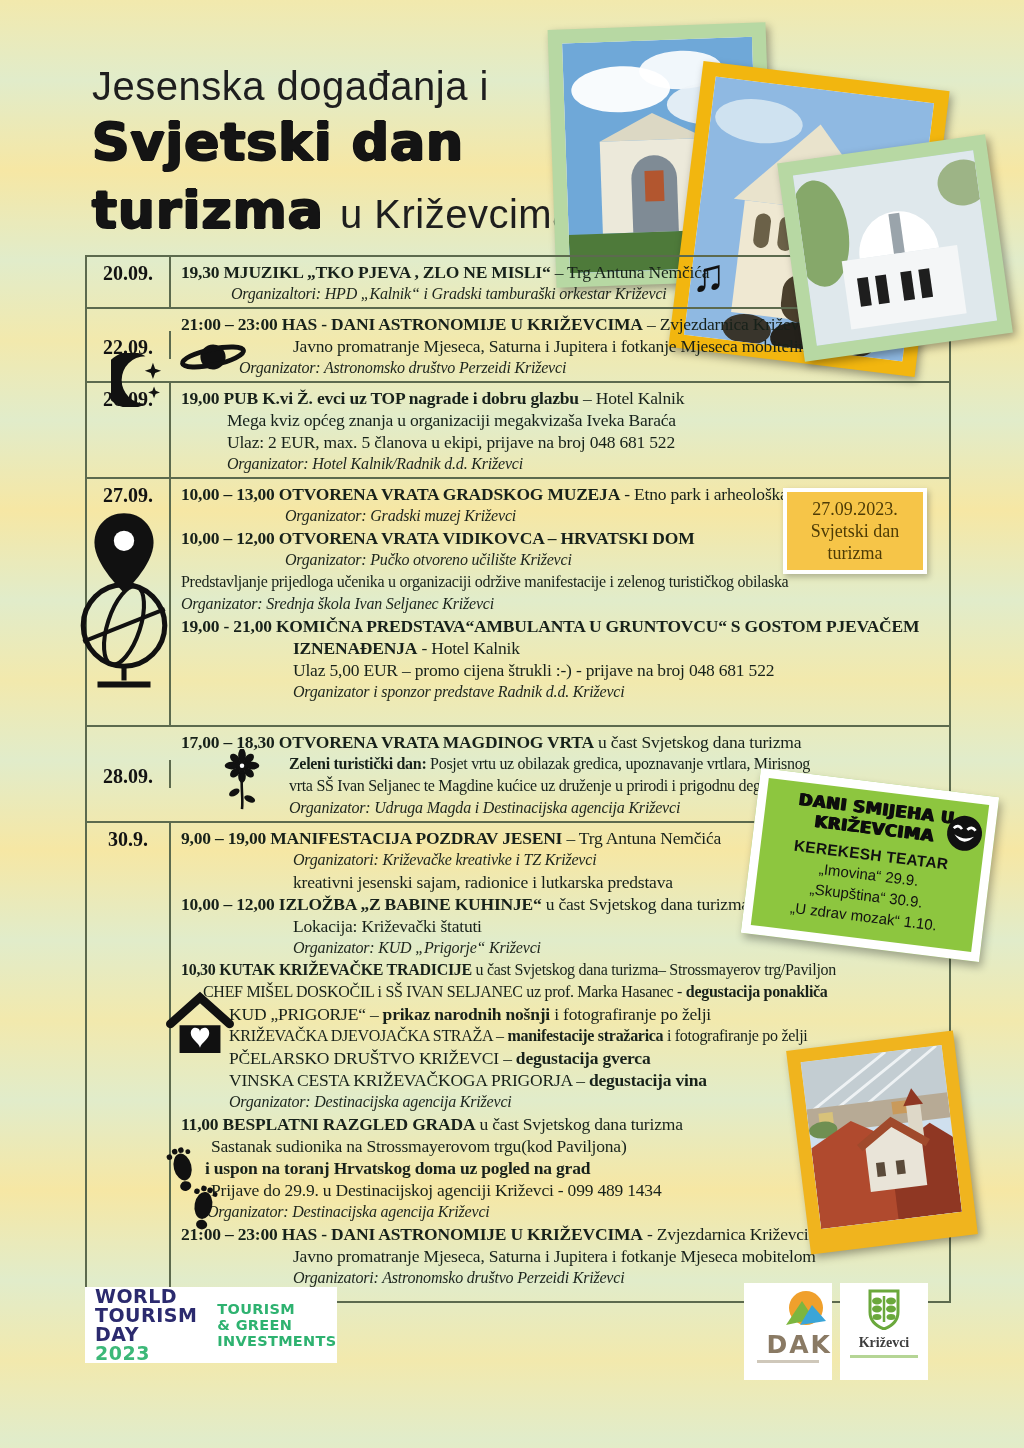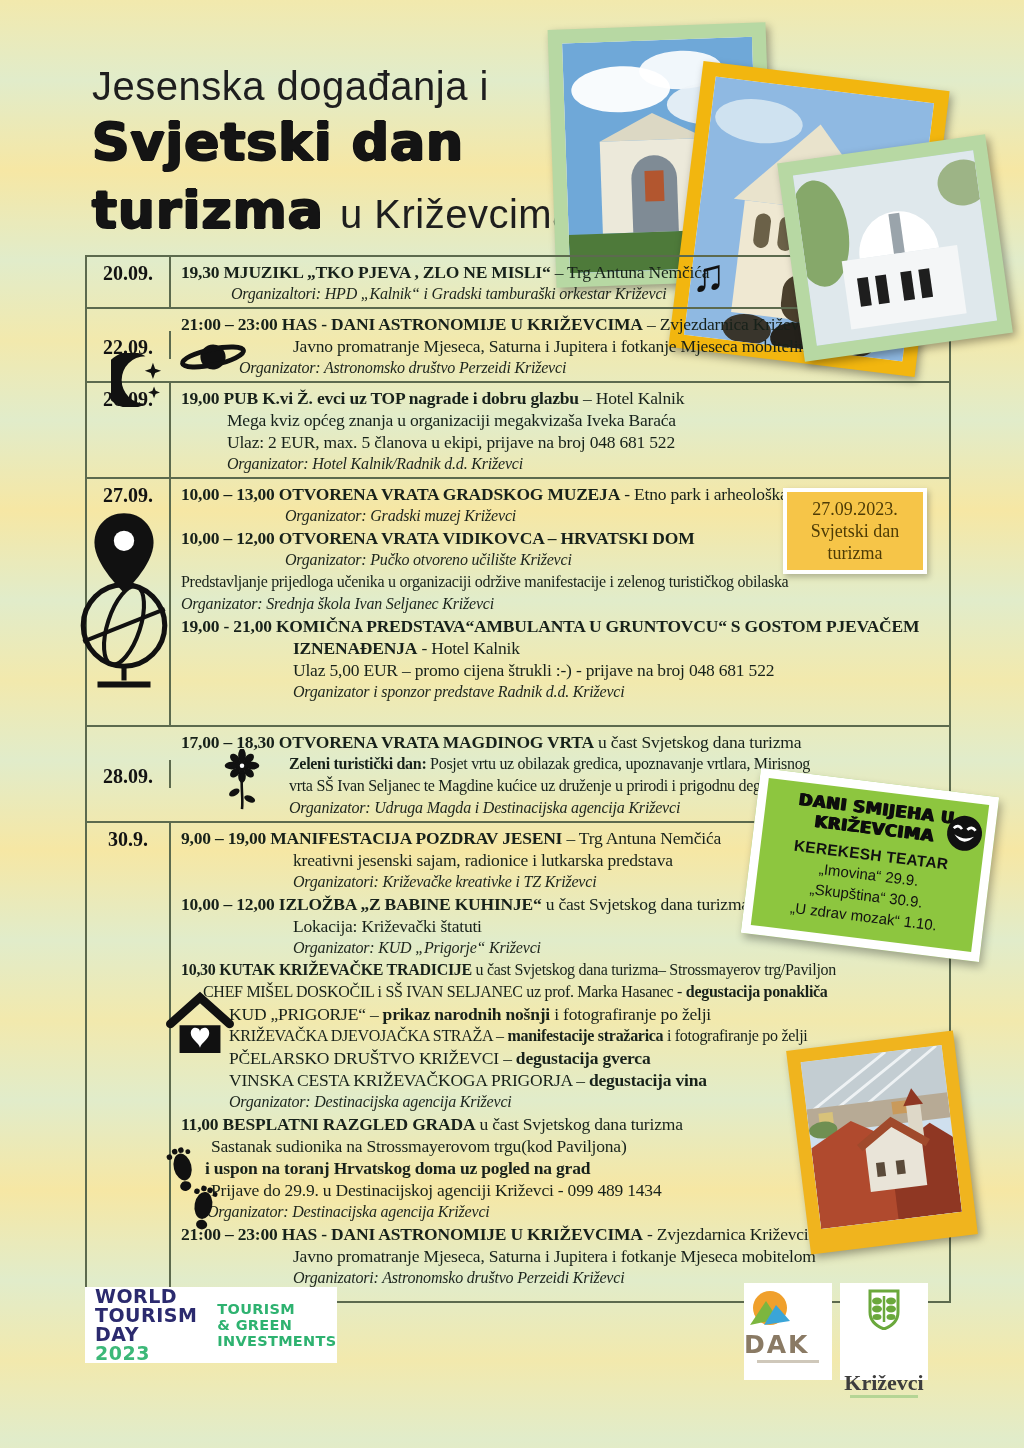--- a/index.html
+++ b/index.html
@@ -50,24 +50,24 @@
   .smijeh-emoji svg{width:100%;height:100%;}
   .smijeh-sub{font-size:15.5px;font-weight:bold;color:#111;margin-top:7px;letter-spacing:.3px;}
   .smijeh-item{font-size:15px;line-height:21px;color:#111;font-weight:500;}
   
   .logo-card{position:absolute;background:#fff;z-index:4;}
   #wtd-logo{left:85px;top:1287px;width:252px;height:76px;display:flex;align-items:center;padding:4px 10px;box-sizing:border-box;}
   .wtd-left{font-family:"DejaVu Sans",sans-serif;font-weight:800;color:#2b2a6e;font-size:19px;line-height:19px;letter-spacing:.5px;}
   .wtd-left .yr{color:#3cb878;}
   .wtd-div{width:2px;height:56px;background:#cfcfcf;margin:0 10px;}
   .wtd-right{font-family:"DejaVu Sans",sans-serif;font-weight:800;color:#2eb270;font-size:14.5px;line-height:16px;letter-spacing:.3px;}
-  #dak-logo{left:744px;top:1283px;width:88px;height:97px;text-align:left;padding-top:6px;box-sizing:border-box;}
+  #dak-logo{left:744px;top:1283px;width:88px;height:97px;text-align:right;padding-top:6px;box-sizing:border-box;}
   .dak-text{font-family:"DejaVu Sans",sans-serif;font-size:25px;font-weight:bold;color:#8a7a64;letter-spacing:2px;line-height:24px;}
   #kz-logo{left:840px;top:1283px;width:88px;height:97px;text-align:center;padding-top:5px;box-sizing:border-box;}
-  .kz-text{font-family:"Liberation Serif",serif;font-size:22px;font-weight:bold;color:#3d3d3d;line-height:18px;margin-top:40px;}
+  .kz-text{font-family:"Liberation Serif",serif;font-size:14px;font-weight:bold;color:#3d3d3d;line-height:18px;}
   .microbar{height:3px;background:#cfc8ba;width:70%;margin:3px auto 0;}
   .microbar.green{background:#b5d595;width:78%;}
 </style>
 </head>
 <body>
 
 <div id="page">
 
   <div class="title1">Jesenska događanja i</div>
   <div class="title2 fat">Svjetski dan</div>
@@ -216,22 +216,22 @@
               <ellipse cx="23" cy="68" rx="9" ry="5" transform="rotate(-30 23 68)" fill="#111"></ellipse>
               <ellipse cx="47" cy="78" rx="9" ry="5" transform="rotate(25 47 78)" fill="#111"></ellipse>
             </svg>
           </div>
         </div>
       </div>
       <div class="row" style="min-height: 478px;">
         <div class="datecell"><span>30.9.</span></div>
         <div class="contentcell">
           <div class="line"><span class="b">9,00 – 19,00   MANIFESTACIJA POZDRAV JESENI</span><span>  – Trg Antuna Nemčića</span></div>
+          <div class="line org" style="padding-left: 112px;"><span>Organizatori: Križevačke kreativke i TZ Križevci</span></div>
           <div class="line" style="padding-left: 112px;"><span>kreativni jesenski sajam, radionice i lutkarska predstava</span></div>
-          <div class="line org" style="padding-left: 112px;"><span>Organizatori: Križevačke kreativke i TZ Križevci</span></div>
           <div class="line"><span class="b">10,00 – 12,00  IZLOŽBA  „Z BABINE KUHINJE“</span><span> u čast Svjetskog dana turizma</span></div>
           <div class="line" style="padding-left: 112px;"><span>Lokacija: Križevački štatuti</span></div>
           <div class="line org" style="padding-left: 112px;"><span>Organizator: KUD „Prigorje“ Križevci</span></div>
           <div class="line sm"><span class="b">10,30   KUTAK KRIŽEVAČKE TRADICIJE</span><span> u čast Svjetskog dana turizma– Strossmayerov trg/Paviljon</span></div>
           <div class="line sm" style="padding-left: 22px;"><span>CHEF MIŠEL DOSKOČIL i SŠ IVAN SELJANEC uz prof. Marka Hasanec - </span><span class="b">degustacija ponakliča</span></div>
           <div class="line" style="padding-left: 48px;"><span>KUD „PRIGORJE“ – </span><span class="b">prikaz narodnih nošnji</span><span> i fotografiranje po želji</span></div>
           <div class="line sm" style="padding-left: 48px;"><span>KRIŽEVAČKA DJEVOJAČKA STRAŽA – </span><span class="b">manifestacije stražarica</span><span> i fotografiranje po želji</span></div>
           <div class="line" style="padding-left: 48px;"><span>PČELARSKO DRUŠTVO KRIŽEVCI – </span><span class="b">degustacija gverca</span></div>
           <div class="line" style="padding-left: 48px;"><span>VINSKA CESTA KRIŽEVAČKOGA PRIGORJA – </span><span class="b">degustacija vina</span></div>
           <div class="line org" style="padding-left: 48px;"><span>Organizator: Destinacijska agencija Križevci</span></div>

